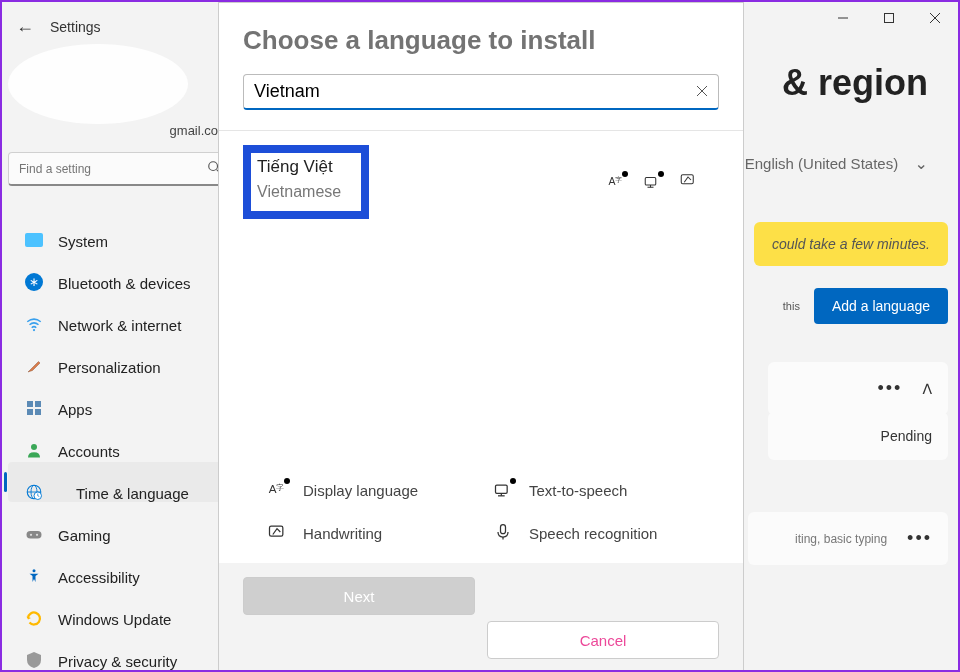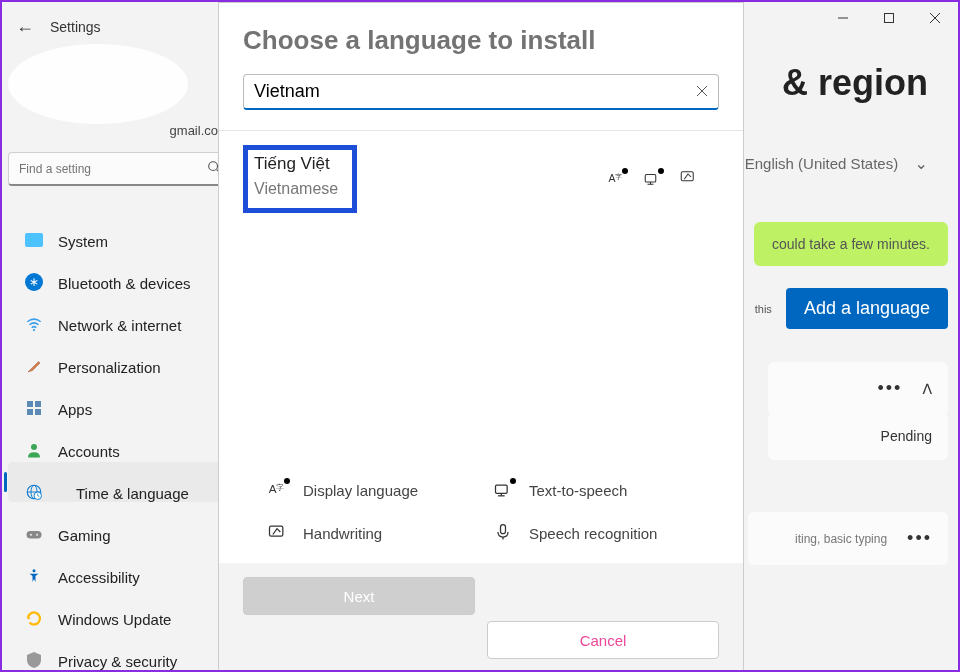--- a/index.html
+++ b/index.html
@@ -26,42 +26,42 @@
 
 .sidebar { position: absolute; top: 206px; left: 0; width: 240px; }
 .nav-item { display: flex; align-items: flex-end; gap: 14px; height: 40px; padding: 0 16px; font-size: 15px; color: #222; border-radius: 4px; margin: 2px 6px; position: relative; }
 .nav-item.active { background: #eaeaea; gap: 32px; }
 .nav-item.active::before { content: ""; position: absolute; left: -4px; top: 10px; width: 3px; height: 20px; background: #0067c0; border-radius: 2px; }
 .nav-item .icon { width: 20px; height: 20px; display: flex; align-items: center; justify-content: center; }
 
 
 .main { position: absolute; top: 60px; left: 260px; right: 10px; }
 .page-title { font-size: 36px; font-weight: 600; color: #222; }
-.info-bar { position: absolute; top: 160px; right: 0; background: #bef264; padding: 14px 18px; font-size: 14px; color: #555; border-radius: 6px; }
+.info-bar { position: absolute; top: 160px; right: 0; background: #fde047; padding: 14px 18px; font-size: 14px; color: #555; border-radius: 6px; font-style: italic; }
 .add-lang-row { position: absolute; top: 226px; right: 0; display: flex; align-items: center; gap: 14px; }
 .add-lang-row .txt { font-size: 11px; color: #555; }
-.add-lang-btn { background: #0067c0; color: #fff; padding: 10px 18px; border-radius: 4px; font-size: 18px; border: none; }
+.add-lang-btn { background: #0067c0; color: #fff; padding: 10px 18px; border-radius: 4px; font-size: 14px; border: none; }
 .card-row { display: flex; align-items: center; justify-content: flex-end; gap: 20px; padding: 16px; background: #fbfbfb; border-radius: 6px; font-size: 14px; color: #333; }
 .card1 { position: absolute; top: 300px; right: 0; width: 180px; }
 .card2 { position: absolute; top: 350px; right: 0; width: 180px; }
 .card3 { position: absolute; top: 450px; right: 0; width: 200px; text-align: center; }
 .dots { font-size: 18px; letter-spacing: 2px; }
 .chev { font-size: 14px; }
 
 
 .modal { position: absolute; top: 0; left: 216px; width: 526px; height: 672px; background: #fff; border: 1px solid #ccc; z-index: 10; display: flex; flex-direction: column; }
 .modal-pad { padding: 22px 24px 0 24px; }
 .modal-title { font-size: 26px; font-weight: 600; color: #737373; margin-bottom: 18px; }
 .modal-search { border: 1px solid #bbb; border-bottom: 2px solid #0067c0; border-radius: 4px; height: 36px; display: flex; align-items: center; padding: 0 10px; }
 .modal-search input { flex: 1; border: none; outline: none; font-size: 18px; }
 .modal-search .clear { font-size: 14px; color: #555; cursor: pointer; }
 .modal-divider { height: 1px; background: #e5e5e5; margin-top: 20px; }
 
 .result-row { display: flex; align-items: center; padding: 14px 24px; }
-.result-text { border: 5px solid #1d4ed8; padding: 4px 14px 10px 6px; }
+.result-text { border: 8px solid #1d4ed8; padding: 4px 20px 10px 6px; }
 .result-text .native { font-size: 17px; color: #222; margin-bottom: 6px; }
 .result-text .english { font-size: 16px; color: #777; }
 .result-icons { margin-left: auto; margin-right: 22px; display: flex; gap: 18px; font-size: 16px; color: #333; align-items: center; }
 .tiny-dot { width: 6px; height: 6px; background: #000; border-radius: 50%; position: absolute; top: -2px; right: -3px; }
 .ic-wrap { position: relative; display: inline-flex; }
 
 .modal-spacer { flex: 1; }
 
 .legend { padding: 4px 24px 18px 48px; display: grid; grid-template-columns: 1fr 1fr; row-gap: 22px; }
 .legend-item { display: flex; align-items: center; gap: 16px; font-size: 15px; color: #444; }

